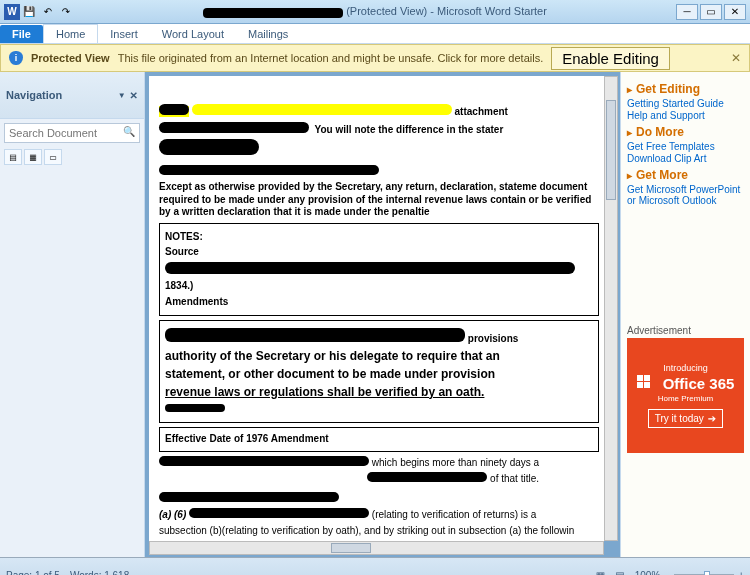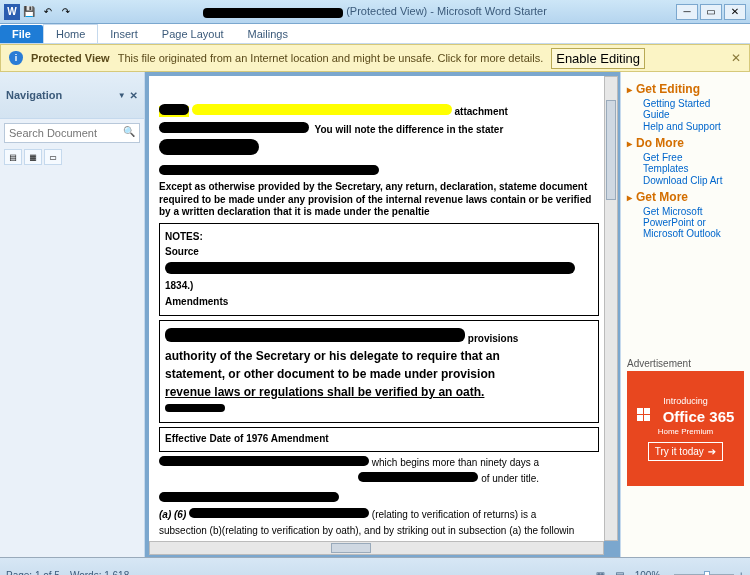--- a/index.html
+++ b/index.html
@@ -11,21 +11,21 @@
 .titlebar .win-btns { display: flex; gap: 2px; }
 .titlebar .win-btn { width: 22px; height: 16px; border: 1px solid #7ba7ce; background: #e7f1fa; display: flex; align-items: center; justify-content: center; font-size: 10px; }
 .ribbon-tabs { height: 20px; background: #fff; display: flex; align-items: flex-end; border-bottom: 1px solid #c5d9ed; }
 .ribbon-tab { padding: 3px 12px; font-size: 11px; cursor: pointer; color: #3b5a7a; }
 .ribbon-tab.file { background: #1e7cd6; color: #fff; font-weight: bold; border-radius: 2px 2px 0 0; }
 .ribbon-tab.active { background: #fff; border: 1px solid #c5d9ed; border-bottom: none; }
 .protected-bar { height: 28px; background: #fbf4c5; border: 1px solid #d6c97a; display: flex; align-items: center; padding: 0 8px; gap: 8px; font-size: 11px; color: #5a4a1a; }
 .shield { width: 14px; height: 14px; background: #2a7cd6; border-radius: 50% 50% 50% 50% / 50% 50% 60% 60%; display: flex; align-items: center; justify-content: center; color: #fff; font-size: 9px; font-weight: bold; }
 .protected-bar .label { font-weight: bold; }
 .protected-bar .msg { flex: 0 1 auto; }
-.enable-btn { border: 1px solid #b8a954; background: #fdf8d8; padding: 2px 4px; font-size: 13px; cursor: pointer; }
+.enable-btn { border: 1px solid #b8a954; background: #fdf8d8; padding: 2px 10px; font-size: 15px; cursor: pointer; }
 .protected-bar .close-x { margin-left: auto; cursor: pointer; color: #8a7a3a; font-size: 12px; }
 .main { display: flex; height: calc(575px - 24px - 20px - 28px - 18px); }
 .nav-panel { width: 145px; background: #eaf1f9; border-right: 1px solid #c5d9ed; display: flex; flex-direction: column; }
 .nav-head { background: linear-gradient(#e3eef8,#d3e3f1); padding: 17px 6px; font-size: 11px; font-weight: bold; display: flex; align-items: center; border-bottom: 1px solid #c5d9ed; color: #3b5a7a; }
 .nav-head .spacer { flex: 1; }
 .nav-head .x { cursor: pointer; font-size: 10px; }
 .nav-search { padding: 4px; position: relative; }
 .nav-search input { width: 100%; padding: 3px 18px 3px 4px; font-size: 11px; border: 1px solid #b8c8da; }
 .nav-search .mag { position: absolute; right: 8px; top: 7px; font-size: 10px; color: #666; }
 .nav-view { padding: 2px 4px; display: flex; gap: 2px; }
@@ -39,21 +39,21 @@
 .page p { font-size: 10px; margin: 3px 0; line-height: 1.25; }
 .page .bold { font-weight: bold; }
 .box { border: 1px solid #000; padding: 4px 5px; margin: 4px 0; }
 .hscroll { position: absolute; left: 4px; right: 16px; bottom: 2px; height: 14px; background: #e7e7e7; border: 1px solid #bbb; }
 .hscroll .thumb { position: absolute; left: 40%; top: 1px; height: 10px; width: 40px; background: #cfd8e2; border: 1px solid #9ab; }
 .vscroll { position: absolute; top: 4px; right: 2px; bottom: 16px; width: 14px; background: #e7e7e7; border: 1px solid #bbb; }
 .vscroll .thumb { position: absolute; top: 5%; left: 1px; width: 10px; height: 100px; background: #cfd8e2; border: 1px solid #9ab; }
 .side-panel { width: 130px; background: #fdfdf8; border-left: 1px solid #c5d9ed; padding: 6px 6px; font-size: 10px; color: #0066cc; overflow: hidden; }
 .side-panel .h { color: #d36e00; font-weight: bold; font-size: 12px; margin: 4px 0 2px; display: flex; align-items: center; gap: 4px; }
 .side-panel .h::before { content: "▸"; color: #d36e00; font-size: 10px; }
-.side-panel a { display: block; color: #0066cc; text-decoration: none; margin: 1px 16px; cursor: pointer; font-size: 10px; }
+.side-panel a { display: block; color: #0066cc; text-decoration: none; margin: 1px 0; cursor: pointer; font-size: 10px; }
 .ad-label { color: #555; font-size: 10px; margin-top: 8px; }
 .ad { background: #e8471f; color: #fff; padding: 25px 6px; text-align: center; margin-top: 2px; }
 .ad .intro { font-size: 9px; }
 .ad .big { font-size: 15px; font-weight: bold; margin: 2px 0; display: flex; align-items: flex-start; justify-content: center; gap: 13px; }
 .ad .sq { display: inline-grid; grid-template-columns: 6px 6px; grid-template-rows: 6px 6px; gap: 1px; }
 .ad .sq span { background: #fff; }
 .ad .sub { font-size: 8px; }
 .ad .cta { margin-top: 6px; border: 1px solid #fff; padding: 3px 6px; font-size: 10px; display: inline-flex; align-items: center; gap: 4px; cursor: pointer; }
 .statusbar { height: 36px; background: linear-gradient(#d7e7f5,#c1d7eb); border-top: 1px solid #9ab; display: flex; align-items: center; padding: 0 6px; font-size: 10px; color: #3b5a7a; gap: 10px; }
 .statusbar .spacer { flex: 1; }
@@ -80,21 +80,21 @@
     <div class="win-btn">─</div>
     <div class="win-btn">▭</div>
     <div class="win-btn">✕</div>
   </div>
 </div>
 
 <div class="ribbon-tabs">
   <div class="ribbon-tab file">File</div>
   <div class="ribbon-tab active">Home</div>
   <div class="ribbon-tab">Insert</div>
-  <div class="ribbon-tab">Page Layout</div>
+  <div class="ribbon-tab">Word Layout</div>
   <div class="ribbon-tab">Mailings</div>
 </div>
 
 <div class="protected-bar">
   <div class="shield">i</div>
   <span class="label">Protected View</span>
   <span class="msg">This file originated from an Internet location and might be unsafe. Click for more details.</span>
   <button class="enable-btn">Enable Editing</button>
   <span class="close-x">✕</span>
 </div>
@@ -138,21 +138,21 @@
           <p><span class="redact" style="width:300px;height:14px;"></span> <span class="bold">provisions</span></p>
           <p class="bold" style="font-size:12px;">authority of the Secretary or his delegate to require that an</p>
           <p class="bold" style="font-size:12px;">statement, or other document to be made under provision</p>
           <p class="bold" style="font-size:12px;text-decoration:underline;">revenue laws or regulations shall be verified by an oath.</p>
           <p><span class="redact" style="width:60px;height:8px;"></span></p>
         </div>
         <div class="box" style="padding:2px 5px;">
             <p class="bold">Effective Date of 1976 Amendment</p>
           </div>
         <p><span class="redact" style="width:210px;height:10px;"></span> <span>which begins more than ninety days a</span></p>
-        <p style="text-align:right;padding-right:60px;"><span class="redact" style="width:120px;height:10px;"></span> <span>of under title.</span></p>
+        <p style="text-align:right;padding-right:60px;"><span class="redact" style="width:120px;height:10px;"></span> <span>of that title.</span></p>
         <p style="margin-top:6px;"><span class="redact" style="width:180px;height:10px;"></span></p>
         <p><span style="font-style:italic;font-weight:bold;">(a) (6)</span> <span class="redact" style="width:180px;height:10px;"></span> <span>(relating to verification of returns) is a</span></p>
         <p>subsection (b)(relating to verification by oath), and by striking out in subsection (a) the followin</p>
         <p>OF PERJURY.".</p>
 
       </div>
     </div>
     <div class="vscroll">
         <div class="thumb"></div>
       </div>

